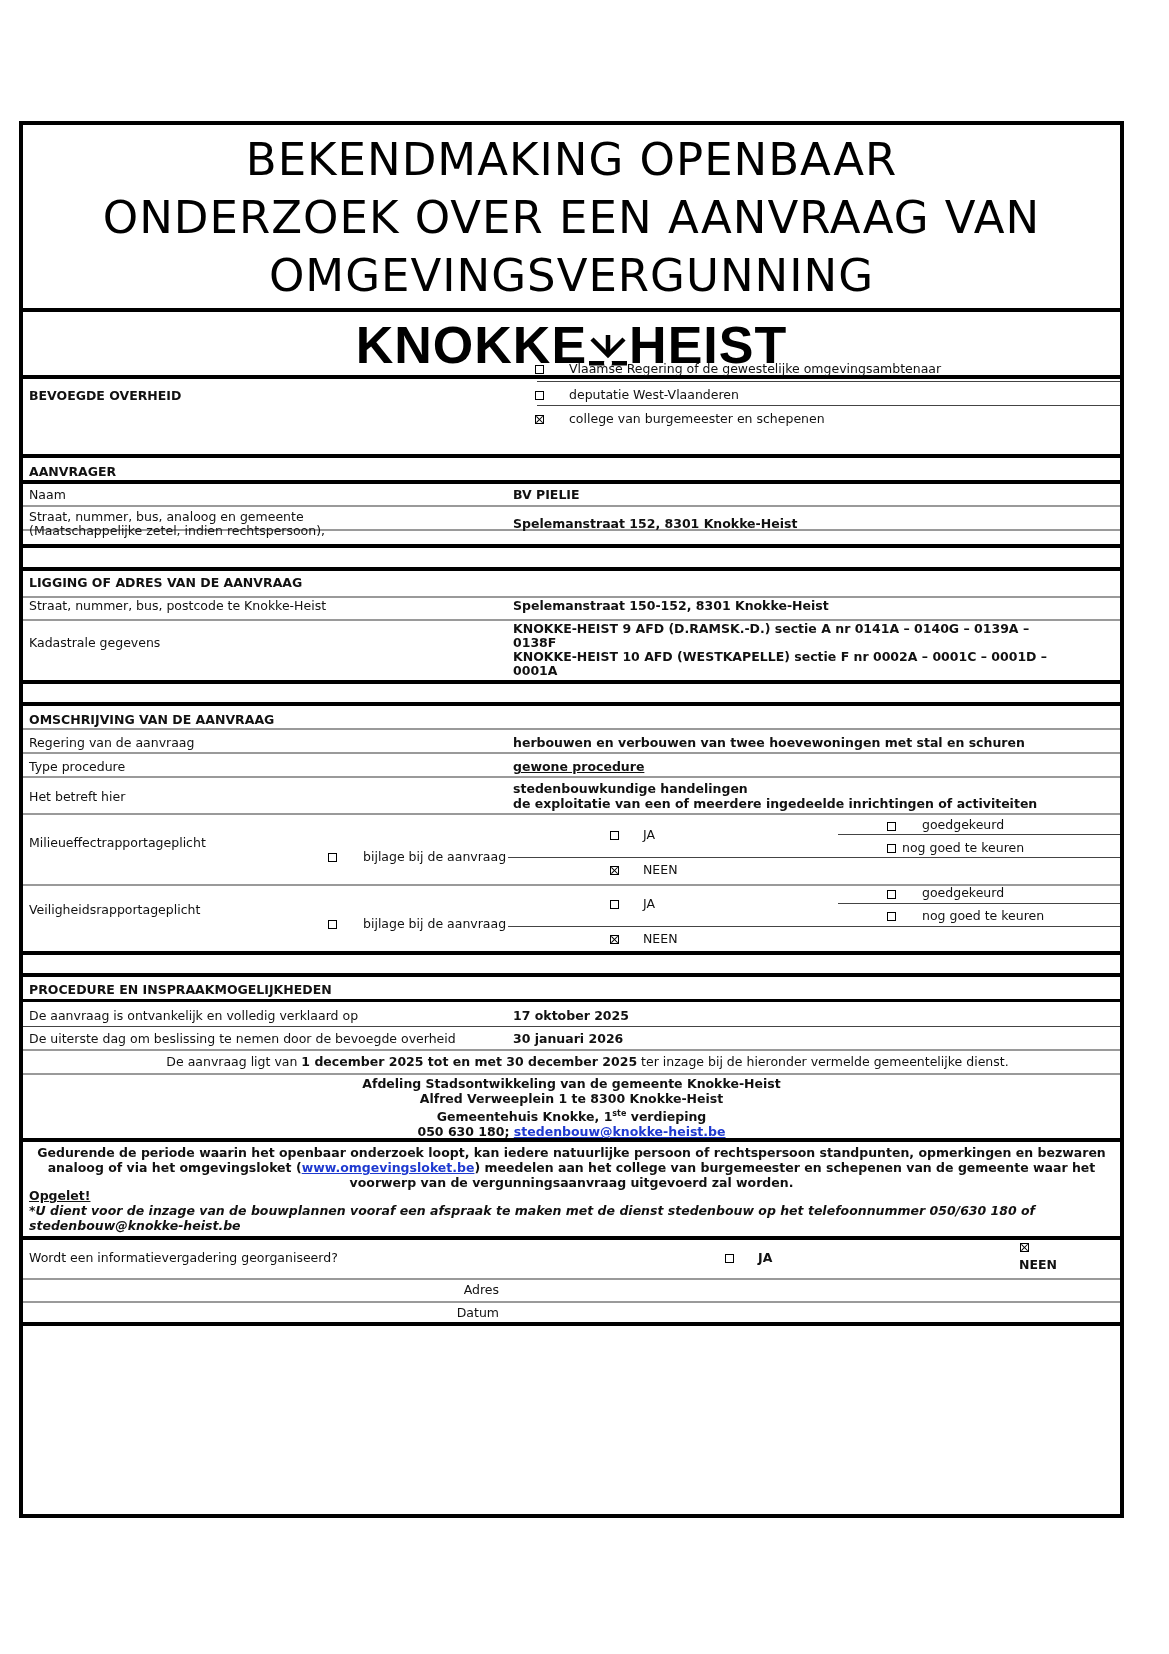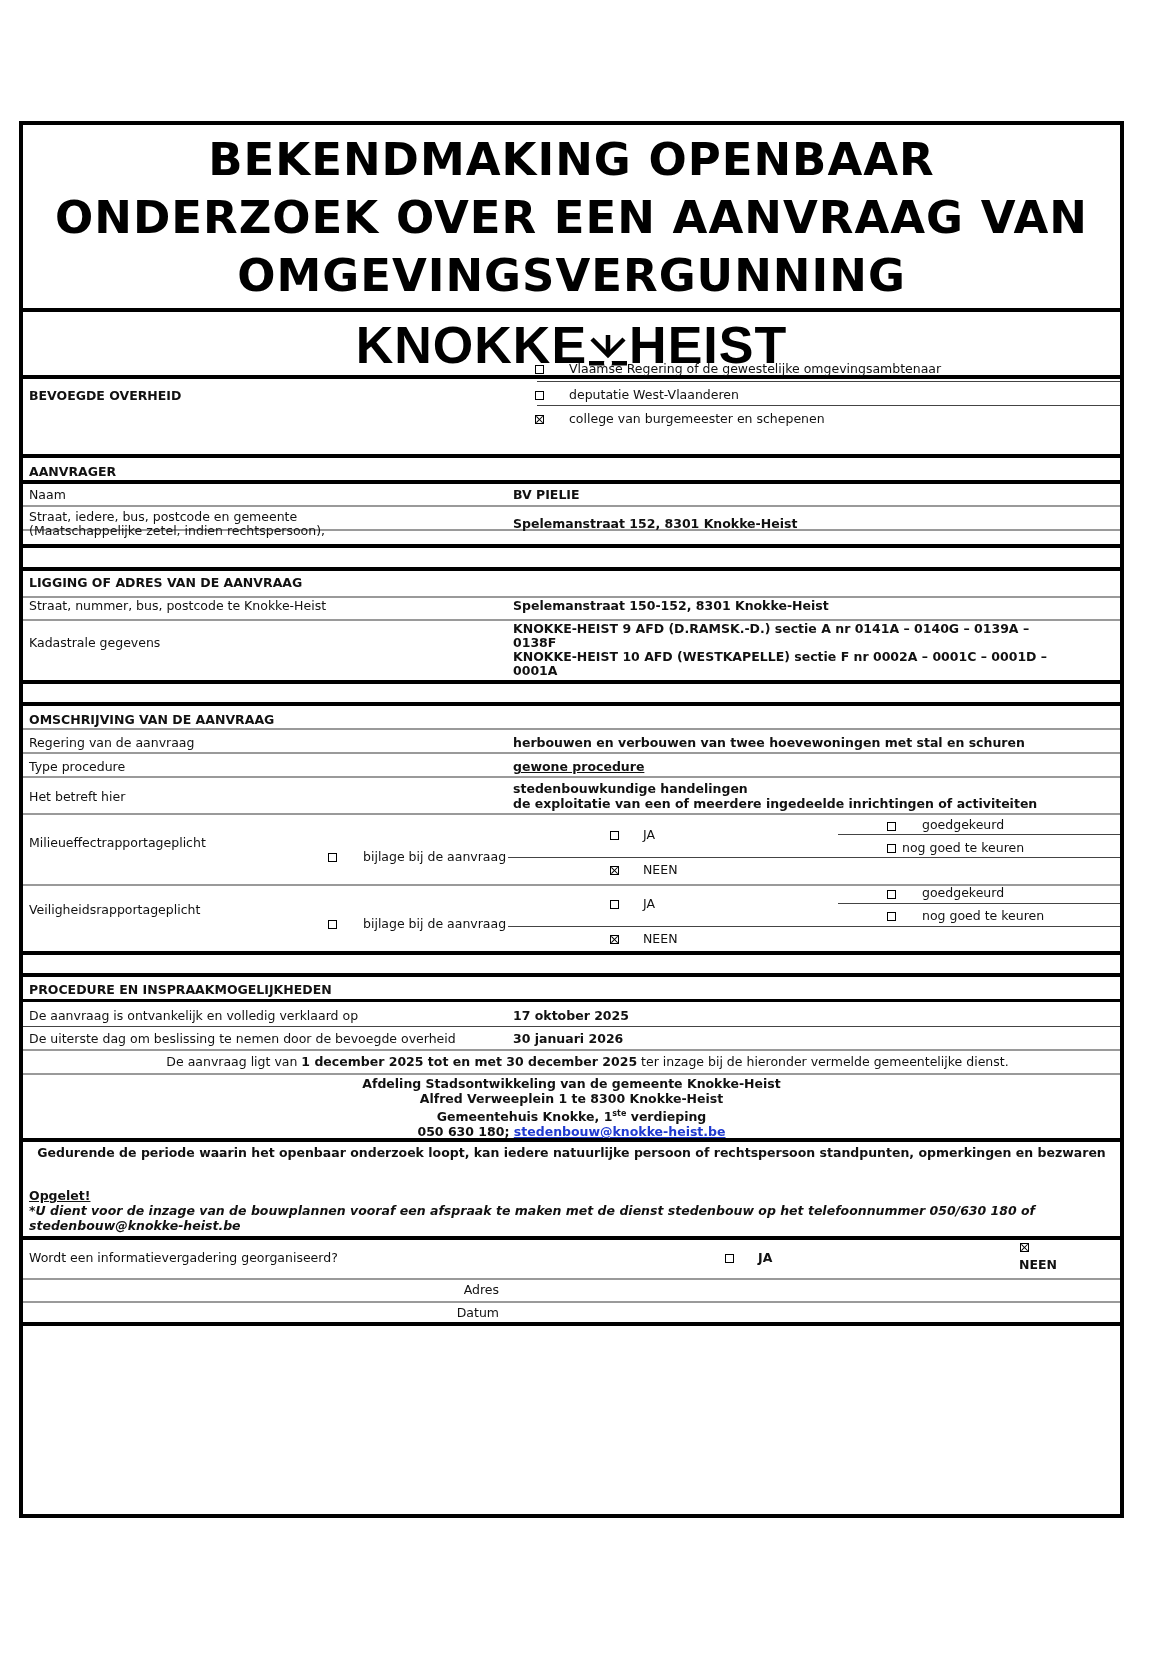--- a/index.html
+++ b/index.html
@@ -5,21 +5,21 @@
   html, body { margin: 0; padding: 0; background: #ffffff; }
   body { width: 1169px; height: 1654px; position: relative; overflow: hidden;
          font-family: "DejaVu Sans", sans-serif; color: #111; }
   .frame { position: absolute; left: 19px; top: 121px; width: 1105px; height: 1397px;
            border: 4px solid #000; box-sizing: border-box; }
   .abs { position: absolute; }
   .hr-thick { position: absolute; left: 0; right: 0; height: 4px; background: #000; }
   .hr-thin { position: absolute; height: 1px; background: #444; }
   .hr-grey { position: absolute; height: 2px; background: #9a9a9a; }
   .title { position: absolute; left: 0; right: 0; top: 6px; text-align: center;
-           font-family: "DejaVu Sans", sans-serif; font-weight: bold; font-size: 45px;
+           font-family: "DejaVu Sans", sans-serif; font-weight: normal; font-size: 45px;
            line-height: 58px; letter-spacing: 1px; color: #000; }
   .logo { position: absolute; left: 0; right: 0; top: 190px; height: 60px; text-align: center;
           font-family: "Liberation Sans", sans-serif; font-weight: bold; font-size: 52px;
           line-height: 60px; color: #000; letter-spacing: 1px; }
   .logo svg { vertical-align: -4px; margin: 0 2px; }
   .t { position: absolute; font-size: 12.5px; line-height: 15px; white-space: nowrap; }
   .b { font-weight: bold; }
   .sec { font-weight: bold; font-size: 12.5px; }
   .cb { position: absolute; width: 9px; height: 9px; border: 1.3px solid #000; box-sizing: border-box; }
   .cb.checked::before, .cb.checked::after { content: ""; position: absolute; left: 3px; top: -1px;
@@ -62,21 +62,21 @@
   <div class="t" style="left:546px;top:286px;">college van burgemeester en schepenen</div>
   <div class="hr-thick" style="top:329px;"></div>
 
   <div class="hr-thick" style="top:355px;"></div>
 
   <div class="t sec" style="left:6px;top:339px;">AANVRAGER</div>
   <div class="hr-grey" style="left:0;right:0;top:380px;"></div>
   <div class="t" style="left:6px;top:362px;">Naam</div>
   <div class="t b" style="left:490px;top:362px;">BV PIELIE</div>
   <div class="hr-grey" style="left:0;right:0;top:404px;"></div>
-  <div class="t" style="left:6px;top:384px;">Straat, iedere, bus, postcode en gemeente</div>
+  <div class="t" style="left:6px;top:384px;">Straat, nummer, bus, analoog en gemeente</div>
   <div class="t" style="left:6px;top:398px;">(Maatschappelijke zetel, indien rechtspersoon),</div>
   <div class="t b" style="left:490px;top:391px;">Spelemanstraat 152, 8301 Knokke-Heist</div>
   <div class="hr-thick" style="top:419px;"></div>
 
   <div class="hr-thick" style="top:442px;"></div>
 
   <div class="t sec" style="left:6px;top:450px;">LIGGING OF ADRES VAN DE AANVRAAG</div>
   <div class="hr-grey" style="left:0;right:0;top:471px;"></div>
   <div class="t" style="left:6px;top:473px;">Straat, nummer, bus, postcode te Knokke-Heist</div>
   <div class="t b" style="left:490px;top:473px;">Spelemanstraat 150-152, 8301 Knokke-Heist</div>
@@ -149,20 +149,22 @@
   <div class="para" style="top:951px;">
     <div>Afdeling Stadsontwikkeling van de gemeente Knokke-Heist</div>
     <div>Alfred Verweeplein 1 te 8300 Knokke-Heist</div>
     <div><span>Gemeentehuis Knokke, 1</span><sup style="font-size:8px;">ste</sup><span> verdieping</span></div>
     <div><span>050 630 180; </span><a class="lnk">stedenbouw@knokke-heist.be</a></div>
   </div>
   <div class="hr-thick" style="top:1013px;"></div>
 
   <div class="para" style="top:1020px;">
     <div>Gedurende de periode waarin het openbaar onderzoek loopt, kan iedere natuurlijke persoon of rechtspersoon standpunten, opmerkingen en bezwaren</div>
+    <div><span>analoog of via het omgevingsloket (</span><a class="lnk">www.omgevingsloket.be</a><span>) meedelen aan het college van burgemeester en schepenen van de gemeente waar het</span></div>
+    <div>voorwerp van de vergunningsaanvraag uitgevoerd zal worden.</div>
   </div>
   <div class="t b" style="left:6px;top:1063px;text-decoration:underline;">Opgelet!</div>
   <div class="t b" style="left:6px;top:1078px;font-style:italic;">*U dient voor de inzage van de bouwplannen vooraf een afspraak te maken met de dienst stedenbouw op het telefoonnummer 050/630 180 of</div>
   <div class="t b" style="left:6px;top:1093px;font-style:italic;">stedenbouw@knokke-heist.be</div>
   <div class="hr-thick" style="top:1111px;"></div>
 
   <div class="t" style="left:6px;top:1125px;text-align:center;">Wordt een informatievergadering georganiseerd?</div>
   <span class="cb" style="left:702px;top:1129px;"></span>
   <div class="t b" style="left:735px;top:1125px;">JA</div>
   <span class="cb checked" style="left:997px;top:1118px;"></span>

